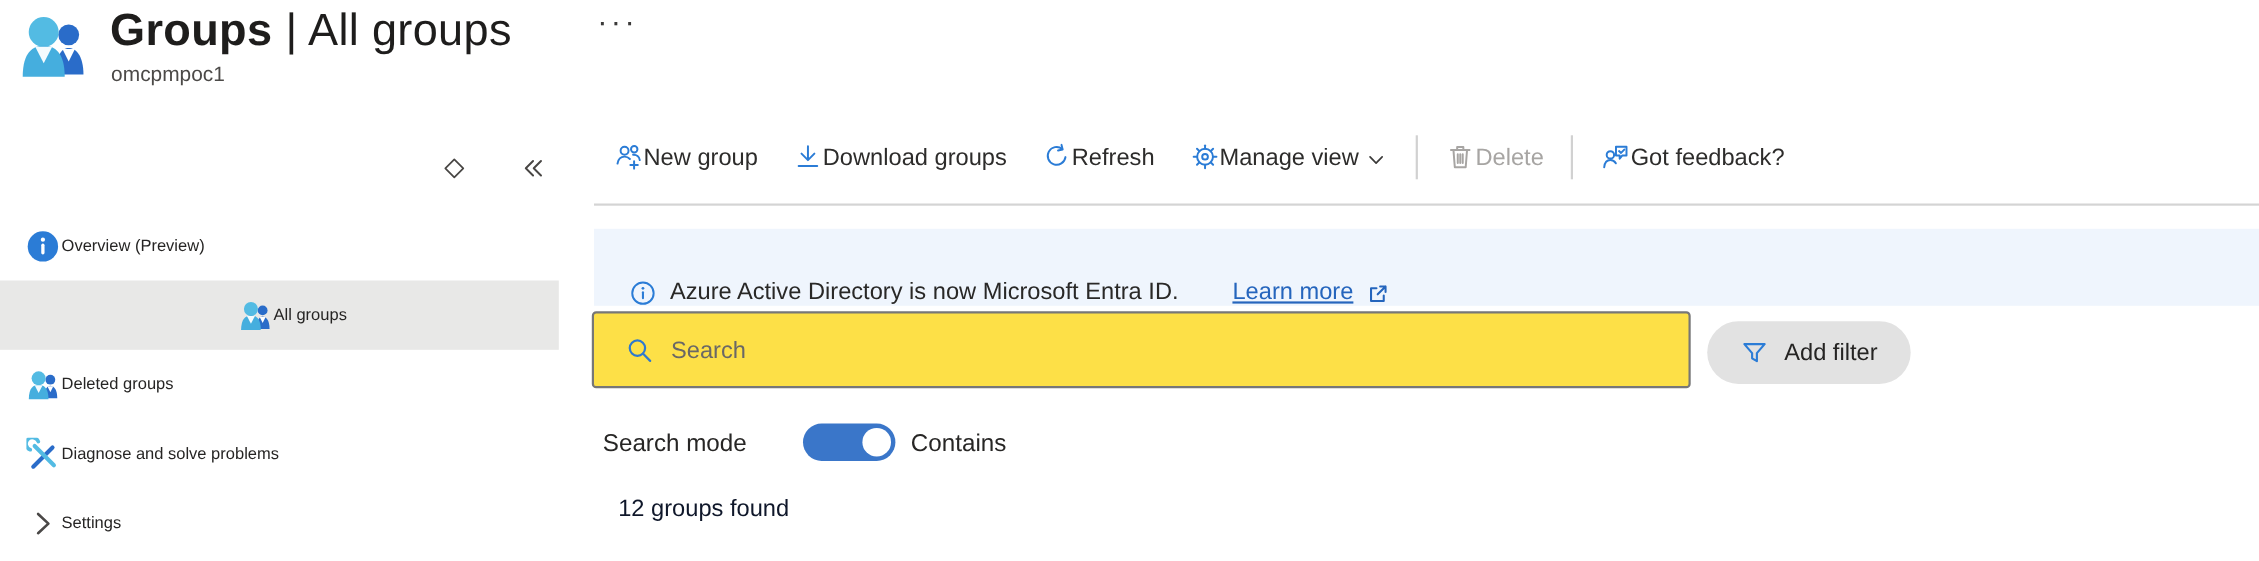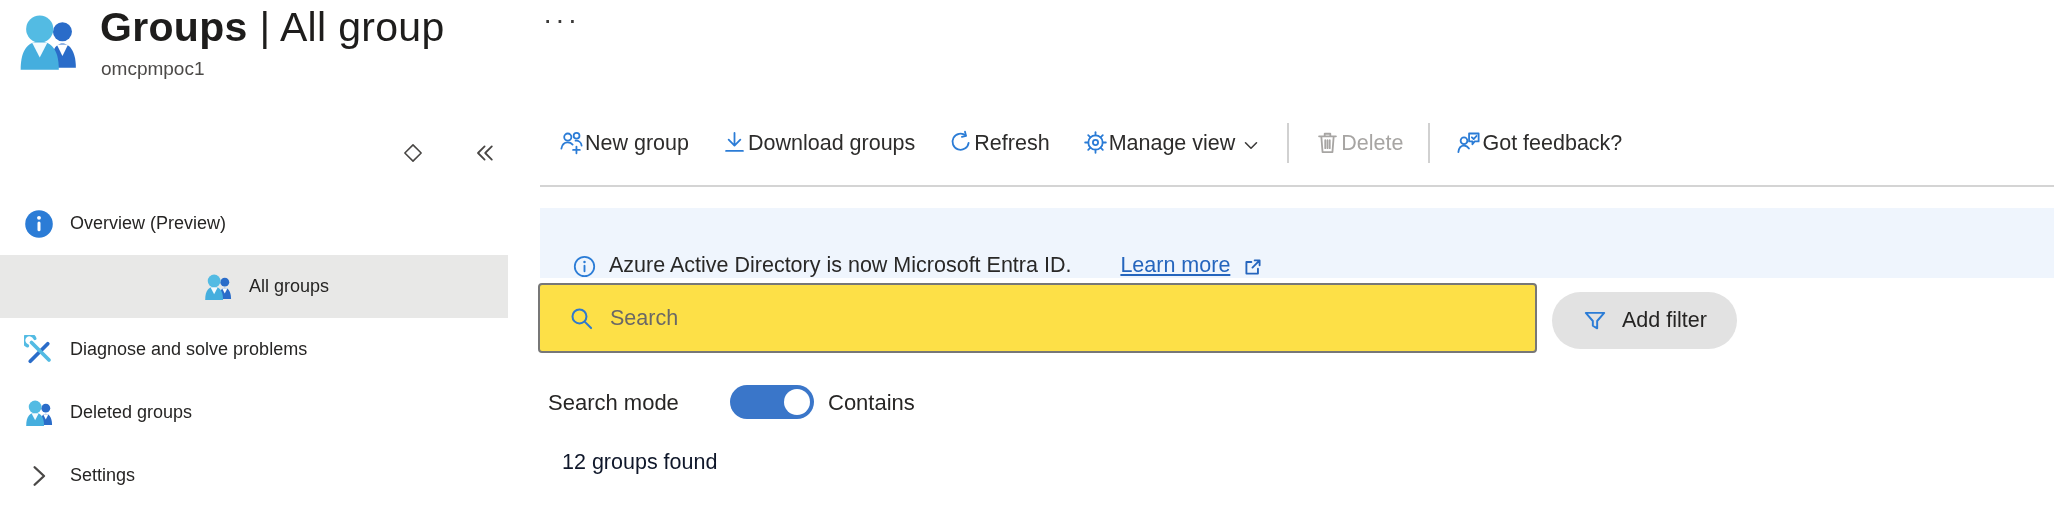--- a/index.html
+++ b/index.html
@@ -20,21 +20,21 @@
   .title .r{font-weight:400;}
   .more-btn{position:absolute;left:543px;top:6px;font-size:28px;letter-spacing:3px;color:#3b3a39;line-height:1;}
   .subtitle{position:absolute;left:101px;top:58px;font-size:19px;color:var(--muted);}
 
   
   .sidebar{position:absolute;left:0;top:100px;width:508px;bottom:0;}
   .side-ctrl{position:absolute;top:39px;width:30px;height:28px;display:flex;align-items:center;justify-content:center;}
   .side-ctrl.diamond{left:398px;}
   .side-ctrl.collapse{left:469px;}
   .nav{position:absolute;top:92px;left:0;right:0;list-style:none;}
-  .nav-item{height:63px;display:flex;align-items:center;padding-left:24px;gap:16px;font-size:18px;color:#262524;}
+  .nav-item{height:63px;display:flex;align-items:center;padding-left:24px;gap:2px;font-size:15px;color:#262524;}
   .nav-item.selected{background:var(--selected-bg);font-weight:400;justify-content:center;}
   .nav-ic{width:30px;height:30px;flex:0 0 30px;}
 
   
   .content{position:absolute;left:540px;top:100px;right:0;bottom:0;}
 
   .toolbar{position:absolute;top:0;left:0;right:0;height:87px;display:flex;align-items:center;
            padding-left:2px;border-bottom:2px solid var(--toolbar-border);}
   .tb-btn{display:flex;align-items:flex-end;gap:0;padding:0 16px;font-size:21.5px;color:#2d2c2b;white-space:nowrap;}
   .tb-btn svg.tb-ic{width:27px;height:27px;}
@@ -78,21 +78,21 @@
   <svg class="app-icon" viewBox="0 0 62 58" aria-hidden="true">
     <circle cx="45" cy="19" r="9.2" fill="#2a6cc9"></circle>
     <path d="M33.5 54 C33.5 36 39.5 30.5 45 30.5 C50.5 30.5 58 36 58 54 Z" fill="#2a6cc9"></path>
     <path d="M39.5 31.5 L50.5 31.5 L45 42.5 Z" fill="#ffffff"></path>
     <circle cx="23" cy="16.5" r="13.2" fill="#53bbe3"></circle>
     <path d="M4.5 56 C4.5 34 13.5 28.5 23 28.5 C32.5 28.5 41.5 34 41.5 56 Z" fill="#45aede"></path>
     <path d="M15.5 29.5 L30.5 29.5 L23 44 Z" fill="#f4fbfe"></path>
   </svg>
   <h1 class="title">
     <span class="b">Groups</span>
-    <span class="r">| All group</span>
+    <span class="r">| All groups</span>
   </h1>
   <button class="more-btn">···</button>
   <div class="subtitle">omcpmpoc1</div>
 
   <nav class="sidebar">
     <button class="side-ctrl diamond">
       <svg class="ctrl-ic" viewBox="0 0 20 20">
         <path d="M10 3.2 L16.8 10 L10 16.8 L3.2 10 Z" stroke-width="1.3"></path>
       </svg>
     </button>
@@ -116,37 +116,37 @@
           <circle cx="45" cy="19" r="9.2" fill="#2a6cc9"></circle>
           <path d="M33.5 54 C33.5 36 39.5 30.5 45 30.5 C50.5 30.5 58 36 58 54 Z" fill="#2a6cc9"></path>
           <path d="M39.5 31.5 L50.5 31.5 L45 42.5 Z" fill="#ffffff"></path>
           <circle cx="23" cy="16.5" r="13.2" fill="#53bbe3"></circle>
           <path d="M4.5 56 C4.5 34 13.5 28.5 23 28.5 C32.5 28.5 41.5 34 41.5 56 Z" fill="#45aede"></path>
           <path d="M15.5 29.5 L30.5 29.5 L23 44 Z" fill="#f4fbfe"></path>
         </svg>
         <span>All groups</span>
       </li>
       <li class="nav-item">
-        <svg class="nav-ic" viewBox="0 0 24 24">
-          <line x1="5" y1="21" x2="19" y2="7" stroke="#2a6cc9" stroke-width="3" stroke-linecap="round"></line>
-          <line x1="6" y1="6" x2="20" y2="20" stroke="#53bbe3" stroke-width="3" stroke-linecap="round"></line>
-          <path d="M8.7 2.8 A4.6 4.6 0 1 0 2.8 8.7" fill="none" stroke="#53bbe3" stroke-width="2.6" stroke-linecap="round"></path>
-        </svg>
-        <span>Diagnose and solve problems</span>
-      </li>
-      <li class="nav-item">
         <svg class="nav-ic" viewBox="0 0 62 58">
           <circle cx="45" cy="19" r="9.2" fill="#2a6cc9"></circle>
           <path d="M33.5 54 C33.5 36 39.5 30.5 45 30.5 C50.5 30.5 58 36 58 54 Z" fill="#2a6cc9"></path>
           <path d="M39.5 31.5 L50.5 31.5 L45 42.5 Z" fill="#ffffff"></path>
           <circle cx="23" cy="16.5" r="13.2" fill="#53bbe3"></circle>
           <path d="M4.5 56 C4.5 34 13.5 28.5 23 28.5 C32.5 28.5 41.5 34 41.5 56 Z" fill="#45aede"></path>
           <path d="M15.5 29.5 L30.5 29.5 L23 44 Z" fill="#f4fbfe"></path>
         </svg>
         <span>Deleted groups</span>
+      </li>
+      <li class="nav-item">
+        <svg class="nav-ic" viewBox="0 0 24 24">
+          <line x1="5" y1="21" x2="19" y2="7" stroke="#2a6cc9" stroke-width="3" stroke-linecap="round"></line>
+          <line x1="6" y1="6" x2="20" y2="20" stroke="#53bbe3" stroke-width="3" stroke-linecap="round"></line>
+          <path d="M8.7 2.8 A4.6 4.6 0 1 0 2.8 8.7" fill="none" stroke="#53bbe3" stroke-width="2.6" stroke-linecap="round"></path>
+        </svg>
+        <span>Diagnose and solve problems</span>
       </li>
       <li class="nav-item">
         <svg class="nav-ic" viewBox="0 0 24 24">
           <path d="M8.5 5 L16 12 L8.5 19" fill="none" stroke="#4a4847" stroke-width="1.9" stroke-linecap="round" stroke-linejoin="round"></path>
         </svg>
         <span>Settings</span>
       </li>
     </ul>
   </nav>
 

